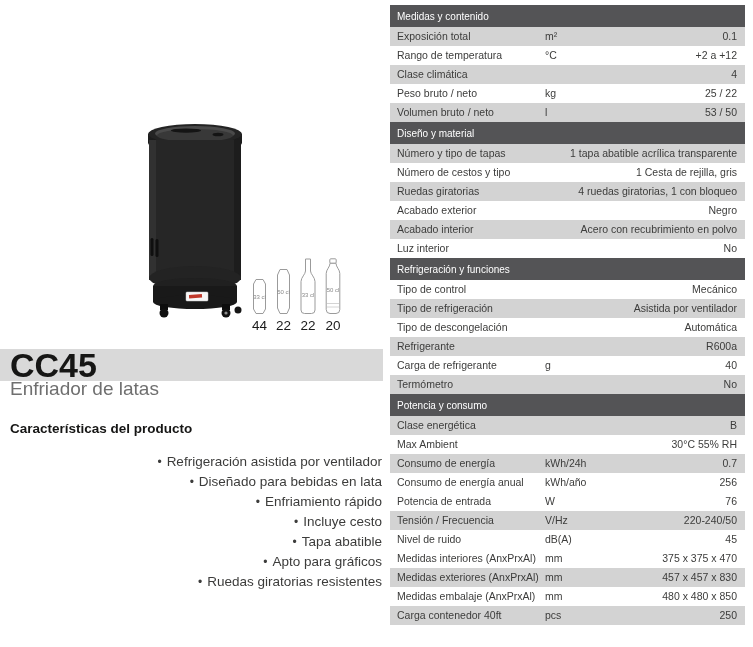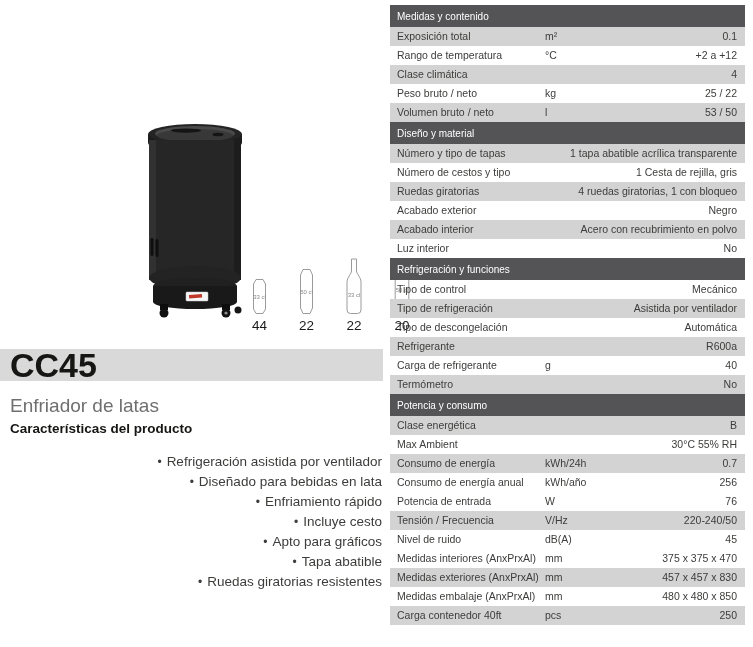--- a/index.html
+++ b/index.html
@@ -10,31 +10,31 @@
     position:relative;
     overflow:hidden;
     color:#3c3c3b;
   }
   .left-col { position:absolute; left:0; top:0; width:390px; height:647px; }
 
   
   .cooler { position:absolute; left:140px; top:118px; }
 
   
-  .cap-icons { position:absolute; left:250px; top:258px; display:flex; align-items:flex-end; gap:28px; }
+  .cap-icons { position:absolute; left:250px; top:258px; display:flex; align-items:flex-end; gap:5px; }
   .cap-cell { display:flex; flex-direction:column; align-items:center; }
   .cap-cell svg { display:block; }
   .cap-count { font-size:13.5px; color:#1a1a1a; margin-top:3px; }
   .cl-text { font-size:6px; fill:#8a8a8a; font-family:"Liberation Sans",sans-serif; }
 
   
   .title-band { position:absolute; left:0; top:349px; width:383px; height:32px;
     background:var(--band-bg,#d9d9d9); display:flex; align-items:center; }
   .title-band h1 { font-size:34px; font-weight:bold; color:#161615; padding-left:10px; line-height:1; }
-  .subtitle { position:absolute; left:10px; top:395px; font-size:19px; color:#6f6f6f; }
+  .subtitle { position:absolute; left:10px; top:378px; font-size:19px; color:#6f6f6f; }
 
   
   .features { position:absolute; left:10px; top:421px; width:372px; }
   .features-title { font-size:13.5px; font-weight:bold; color:#161615; margin-bottom:16px; }
   .features ul { list-style:none; }
   .features li { font-size:13.5px; color:#3c3c3b; line-height:19px;text-align:right; }
   .features li::before { content:"\2022"; margin-right:5px; font-size:12px; }
 
   
   .spec-col { position:absolute; left:390px; top:5px; width:355px; }
@@ -123,22 +123,22 @@
   </div>
   <div class="subtitle">Enfriador de latas</div>
 
   <div class="features">
     <div class="features-title">Características del producto</div>
     <ul>
       <li>Refrigeración asistida por ventilador</li>
       <li>Diseñado para bebidas en lata</li>
       <li>Enfriamiento rápido</li>
       <li>Incluye cesto</li>
+      <li>Tapa abatible</li>
       <li>Apto para gráficos</li>
-      <li>Tapa abatible</li>
       <li>Ruedas giratorias resistentes</li>
     </ul>
   </div>
 </div>
 
 <div class="spec-col">
     <div class="sec-header">Medidas y contenido</div>
     <div class="spec-row shaded">
       <span class="cell-label">Exposición total</span>
       <span class="cell-unit">m²</span>

